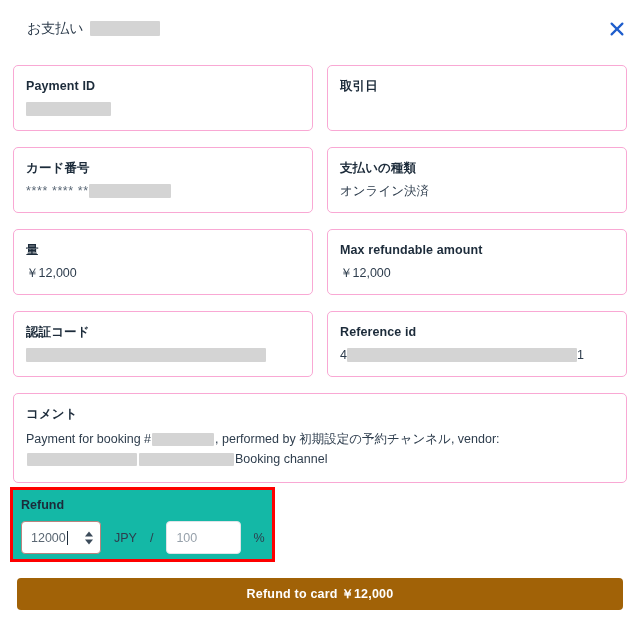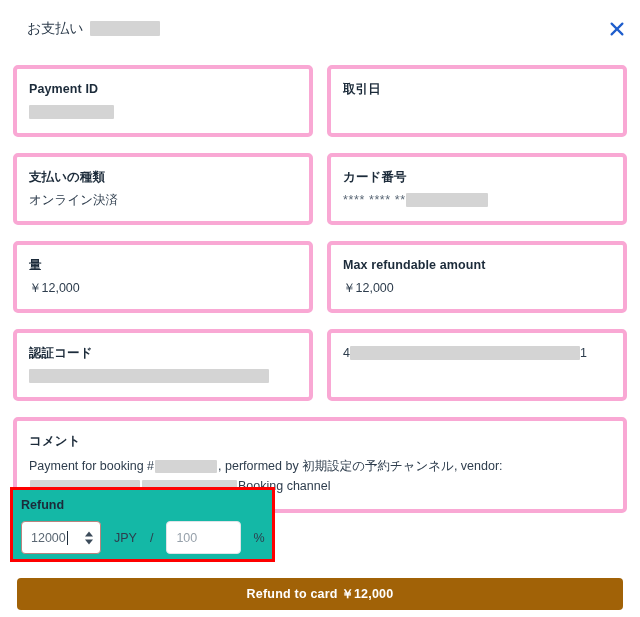--- a/index.html
+++ b/index.html
@@ -64,21 +64,21 @@
     width: 614px;
   }
   .row {
     display: flex;
     gap: 14px;
     margin-bottom: 16px;
   }
   .card {
     flex: 1 1 0;
     min-width: 0;
-    border: 4px solid #f9a8d4;
+    border: 1px solid #f9a8d4;
     border-radius: 5px;
     background: #fff;
     padding: 12px 12px 13px 12px;
     min-height: 63px;
   }
   .card.full { flex: 1 1 100%; min-height: 72px; }
   .card-label {
     font-size: 12.5px;
     font-weight: 700;
     color: #1c2b3a;
@@ -247,30 +247,30 @@
           <span class="redact" style="width:85px;height:14px;"></span>
         </div>
       </div>
       <div class="card">
         <div class="card-label">取引日</div>
       </div>
     </div>
 
     <div class="row">
       <div class="card">
-        <div class="card-label">支払いの種類</div>
-        <div class="card-value">オンライン決済</div>
-      </div>
-      <div class="card">
         <div class="card-label">カード番号</div>
         <div class="card-value masked">
           <span>**** **** **</span>
           <span class="redact" style="width:82px;height:14px;"></span>
         </div>
       </div>
+      <div class="card">
+        <div class="card-label">支払いの種類</div>
+        <div class="card-value">オンライン決済</div>
+      </div>
     </div>
 
     <div class="row">
       <div class="card">
         <div class="card-label">量</div>
         <div class="card-value">￥12,000</div>
       </div>
       <div class="card">
         <div class="card-label">Max refundable amount</div>
         <div class="card-value">￥12,000</div>
@@ -278,20 +278,21 @@
     </div>
 
     <div class="row">
       <div class="card">
         <div class="card-label">認証コード</div>
         <div class="card-value">
           <span class="redact" style="width:240px;height:14px;"></span>
         </div>
       </div>
       <div class="card">
+        <div class="card-label">Reference id</div>
         <div class="card-value">
           <span>4</span>
           <span class="redact" style="width:230px;height:14px;"></span>
           <span>1</span>
         </div>
       </div>
     </div>
 
     <div class="row">
       <div class="card full">

